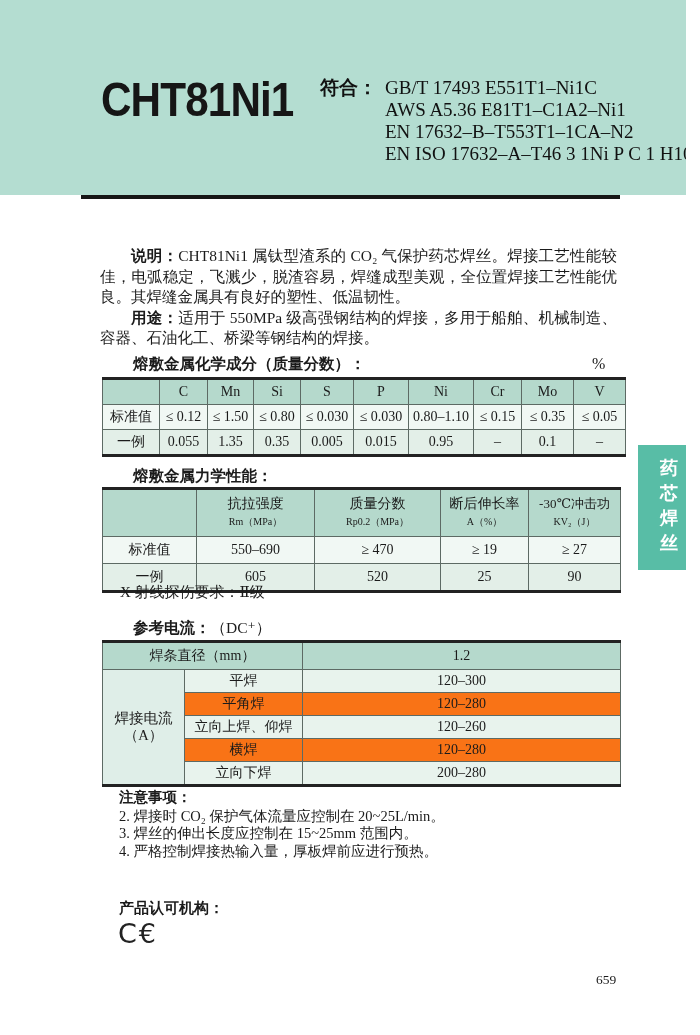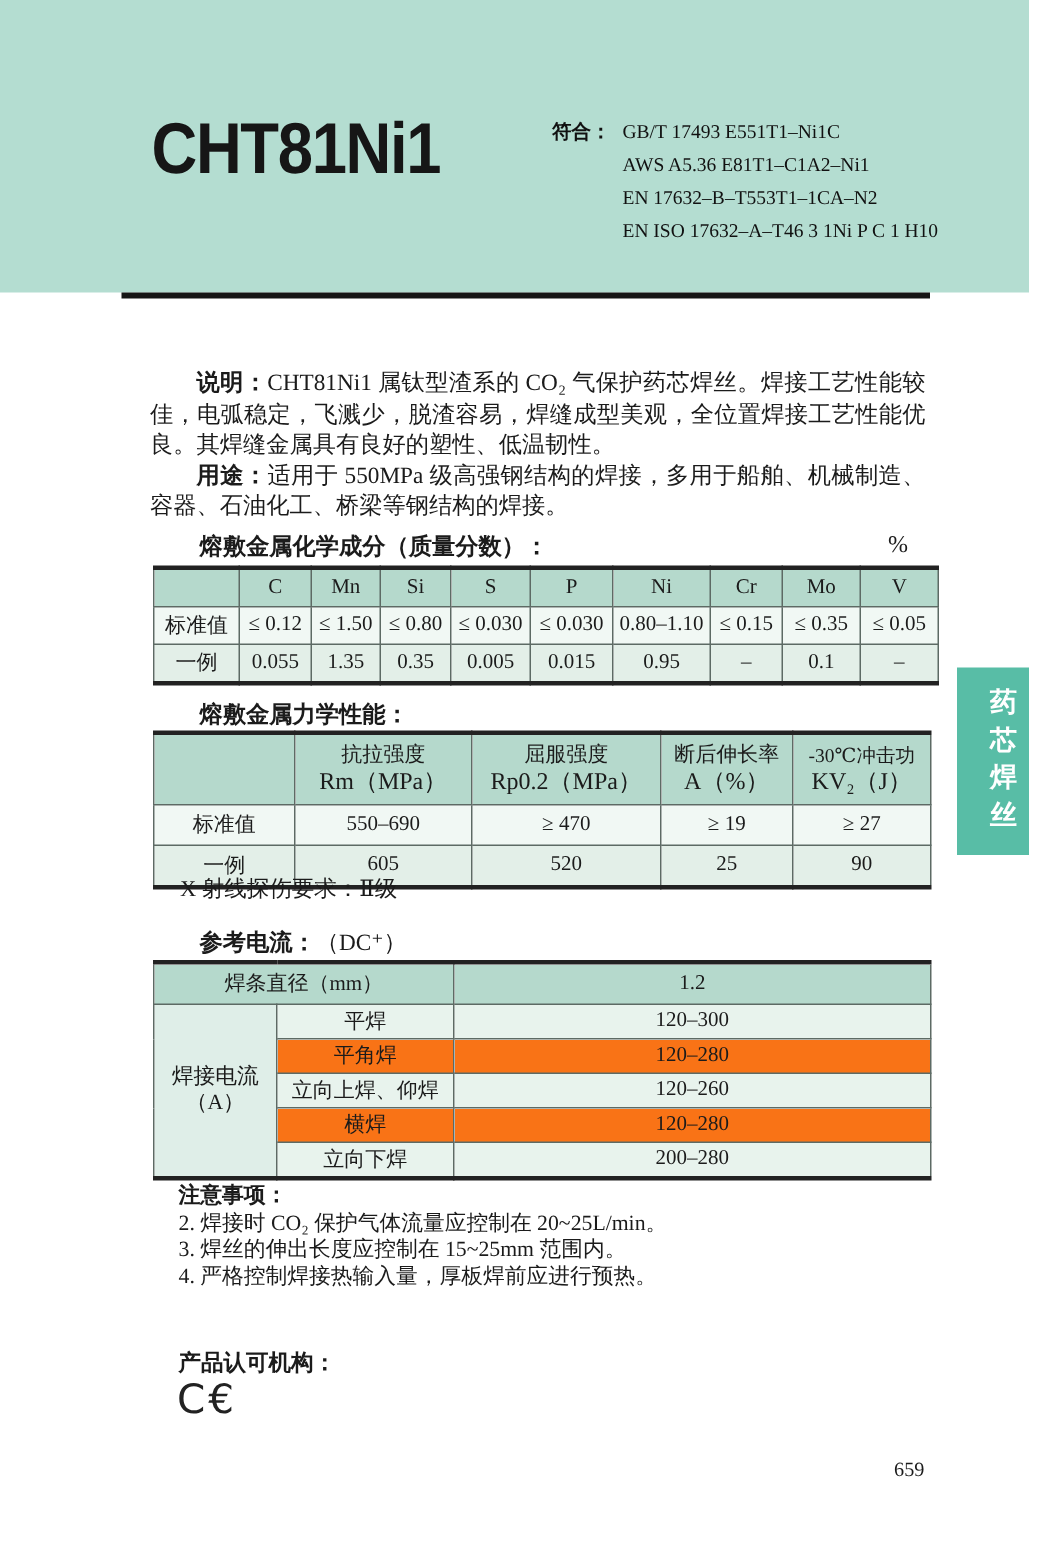--- a/index.html
+++ b/index.html
@@ -10,21 +10,21 @@
     font-family:"Liberation Serif","DejaVu Serif",serif;
   }
   
   .header-band{position:absolute;left:0;top:0;width:700px;height:195px;background:#b4ddd1;}
   .product-name{
     position:absolute;left:101px;top:76px;
     font-family:"Liberation Sans","DejaVu Sans",sans-serif;
     font-weight:900;font-size:48px;line-height:48px;color:#161616;
     transform:scaleX(.88);transform-origin:left center;letter-spacing:-1px;
   }
-  .standards-block{position:absolute;left:320px;top:77px;font-size:13px;line-height:22px;color:#111;display:flex;margin-left:48px;}
+  .standards-block{position:absolute;left:320px;top:77px;font-size:19px;line-height:22px;color:#111;display:flex;}
   .conform-label{font-weight:bold;margin-right:8px;white-space:nowrap;}
   .standards-list div{white-space:nowrap;}
   .header-rule{position:absolute;left:81px;top:195px;width:539px;height:4px;background:#161616;}
   
   .side-tab{
     position:absolute;left:638px;top:445px;width:62px;height:125px;background:#58bda6;
     display:flex;flex-direction:column;align-items:center;padding-top:13px;box-sizing:border-box;gap:4px;
   }
   .side-tab div{
     color:#ffffff;font-family:"Liberation Sans","DejaVu Sans",sans-serif;
@@ -48,21 +48,21 @@
   }
   tr.hrow th{background:#b5d9cc;}
   tr.row-a td{background:#f1f8f4;}
   tr.row-b td{background:#e3efe8;}
   .chem-tbl{left:102px;top:377px;width:523px;}
   .chem-tbl th{height:22px;}
   .chem-tbl td{height:22px;}
   .mech-tbl{left:102px;top:487px;width:518px;}
   .mech-tbl th{height:44px;font-size:14px;line-height:18px;}
   .mech-tbl th .h1{font-size:14px;}
-  .mech-tbl th .h2{font-size:16px;}
+  .mech-tbl th .h2{font-size:10px;}
   .mech-tbl td{height:24px;}
   .cur-tbl{left:102px;top:640px;width:518px;font-size:14.5px;padding-left:16px;}
   .cur-tbl th{height:24px;}
   .cur-tbl td{height:20px;}
   .cur-tbl td.group-cell{background:#dfeee8;font-size:14.5px;line-height:17px;}
   tr.crow-a td{background:#e8f3ed;}
   tr.crow-b td{background:#f97316;}
   
   .xray-note{position:absolute;left:120px;top:583px;font-size:15px;}
   .notes{position:absolute;left:119px;top:789px;font-size:14.5px;line-height:17.5px;}
@@ -167,21 +167,21 @@
         <col style="width:92px">
     </colgroup>
     <tbody>
         <tr class="hrow">
       <th></th>
       <th>
             <div class="h1">抗拉强度</div>
             <div class="h2">Rm（MPa）</div>
           </th>
       <th>
-            <div class="h1">屈服强度</div>
+            <div class="h1">质量分数</div>
             <div class="h2">Rp0.2（MPa）</div>
           </th>
       <th>
             <div class="h1">断后伸长率</div>
             <div class="h2">A（%）</div>
           </th>
       <th style="font-size:13px;">
             <div class="h1" style="font-size:13px;">-30℃冲击功</div>
             <div class="h2">KV₂（J）</div>
           </th>

